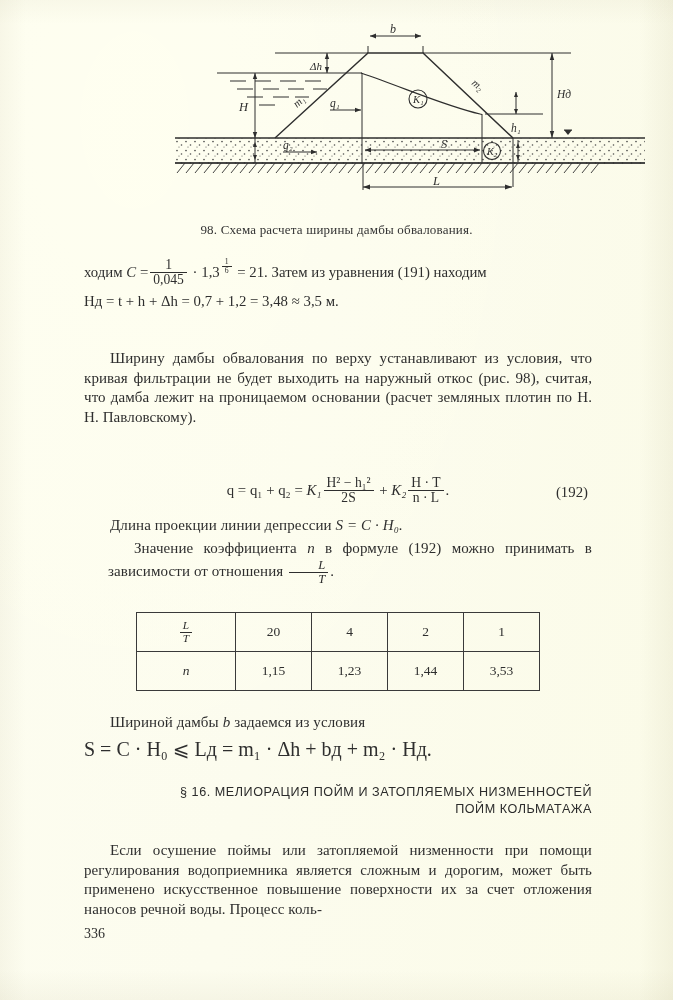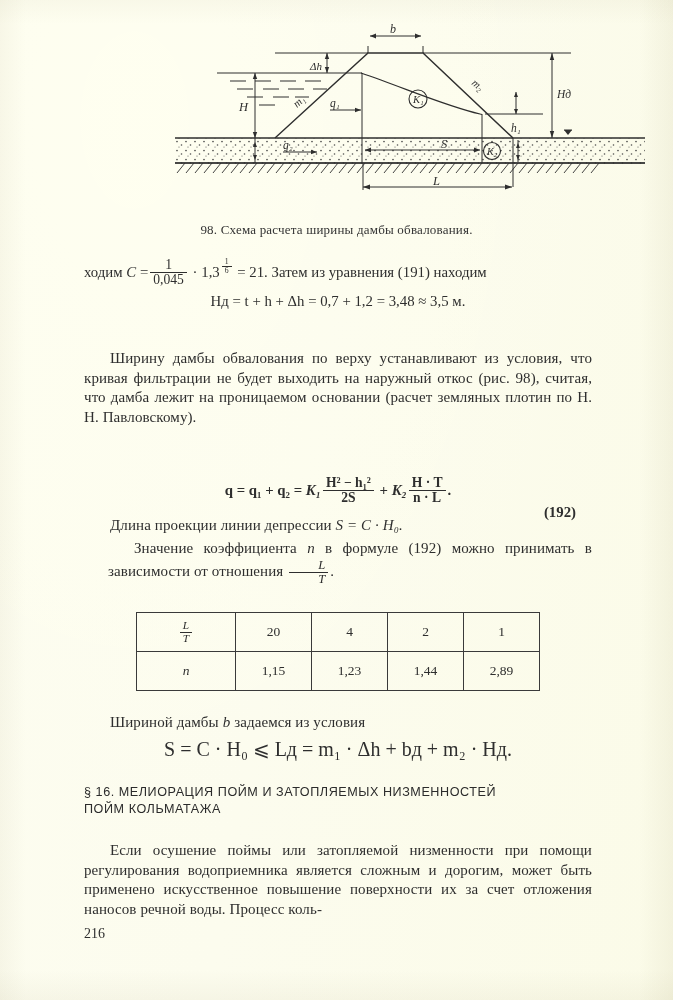--- a/index.html
+++ b/index.html
@@ -76,21 +76,21 @@
     margin: 0;
   }
   .para.indent { text-indent: 26px; }
 
   .eqline {
     font-size: 14.8px;
     line-height: 21px;
     color: #2e2e2e;
     white-space: nowrap;
   }
-  .eqcenter { text-align: center; }
+  .eqcenter { text-align: left; }
 
   i, .it { font-style: italic; }
 
   
   .frac {
     display: inline-block;
     vertical-align: -0.48em;
     text-align: center;
     line-height: 1.05;
     margin: 0 2px;
@@ -120,21 +120,21 @@
   .ratio-table tr:first-child td { border-top-width: 1.6px; }
   .ratio-table tr:last-child td { border-bottom-width: 1.6px; }
   .ratio-table td.lab { width: 96px; }
 
   
   .sect-head {
     position: absolute;
     left: 84px;
     width: 508px;
     top: 784px;
-    text-align: left;
+    text-align: right;
     font-size: 12.6px;
     letter-spacing: 0.55px;
     line-height: 17px;
     color: #2b2b2b;
     font-family: "Liberation Sans", "DejaVu Sans", sans-serif;
   }
 
   .folio {
     position: absolute;
     left: 84px;
@@ -299,26 +299,26 @@
       <span>Затем из уравнения (191) находим</span>
     </div>
     <div class="eqline eqcenter" style="margin-top:3px;">Hд = t + h + Δh = 0,7 + 1,2 = 3,48 ≈ 3,5 м.</div>
   </div>
 
   <div class="textcol" style="top:349px;">
     <p class="para indent">Ширину дамбы обвалования по верху устанавливают из условия, что кривая фильтрации не будет выходить на наружный откос (рис. 98), считая, что дамба лежит на проницаемом основании (расчет земляных плотин по Н. Н. Павловскому).</p>
   </div>
 
   <div class="textcol" style="top:476px;">
-    <div class="eqline" style="position:relative; text-align:center;font-weight:bold;">
+    <div class="eqline" style="position:relative; text-align:center;">
       <span>q = q₁ + q₂ =</span>
       <i>K₁</i><span class="frac big"><span class="num">H² − h₁²</span><span class="den">2S</span></span>
       <span>+</span>
       <i>K₂</i><span class="frac big"><span class="num">H · T</span><span class="den">n · L</span></span><span>.</span>
-      <span style="position:absolute; right:16px; top:6px;margin-top:20px;">(192)</span>
+      <span style="position:absolute; right:4px; top:6px;">(192)</span>
     </div>
   </div>
 
   <div class="textcol" style="top:516px;">
     <p class="para indent"><span>Длина проекции линии депрессии</span> <i>S = C · H₀.</i></p>
     <p class="para indent" style="margin-top:1px; line-height:22px;margin-left:24px;"><span>Значение коэффициента</span> <i>n</i> <span>в формуле (192) можно принимать в зависимости от отношения</span> <span class="frac"><span class="num it">L</span><span class="den it">T</span></span>.</p>
   </div>
 
   <table class="ratio-table">
     <tbody>
@@ -327,34 +327,34 @@
       <td>20</td>
       <td>4</td>
       <td>2</td>
       <td>1</td>
     </tr>
     <tr>
       <td class="lab it">n</td>
       <td>1,15</td>
       <td>1,23</td>
       <td>1,44</td>
-      <td>2,89</td>
+      <td>3,53</td>
     </tr>
   </tbody>
     </table>
 
   <div class="textcol" style="top:713px;">
     <p class="para indent"><span>Шириной дамбы</span> <i>b</i> <span>задаемся из условия</span></p>
     <div class="eqline eqcenter" style="margin-top:6px; font-size:20px;">S = C · H₀ ⩽ Lд = m₁ · Δh + bд + m₂ · Hд.</div>
   </div>
 
   <div class="sect-head">
     <div>§ 16. МЕЛИОРАЦИЯ ПОЙМ И ЗАТОПЛЯЕМЫХ НИЗМЕННОСТЕЙ</div>
     <div>ПОЙМ КОЛЬМАТАЖА</div>
   </div>
 
   <div class="textcol" style="top:841px;">
     <p class="para indent">Если осушение поймы или затопляемой низменности при помощи регулирования водоприемника является сложным и дорогим, может быть применено искусственное повышение поверхности их за счет отложения наносов речной воды. Процесс коль-</p>
   </div>
 
-  <div class="folio">216</div>
+  <div class="folio">336</div>
 
 </div>
 
 </body></html>

